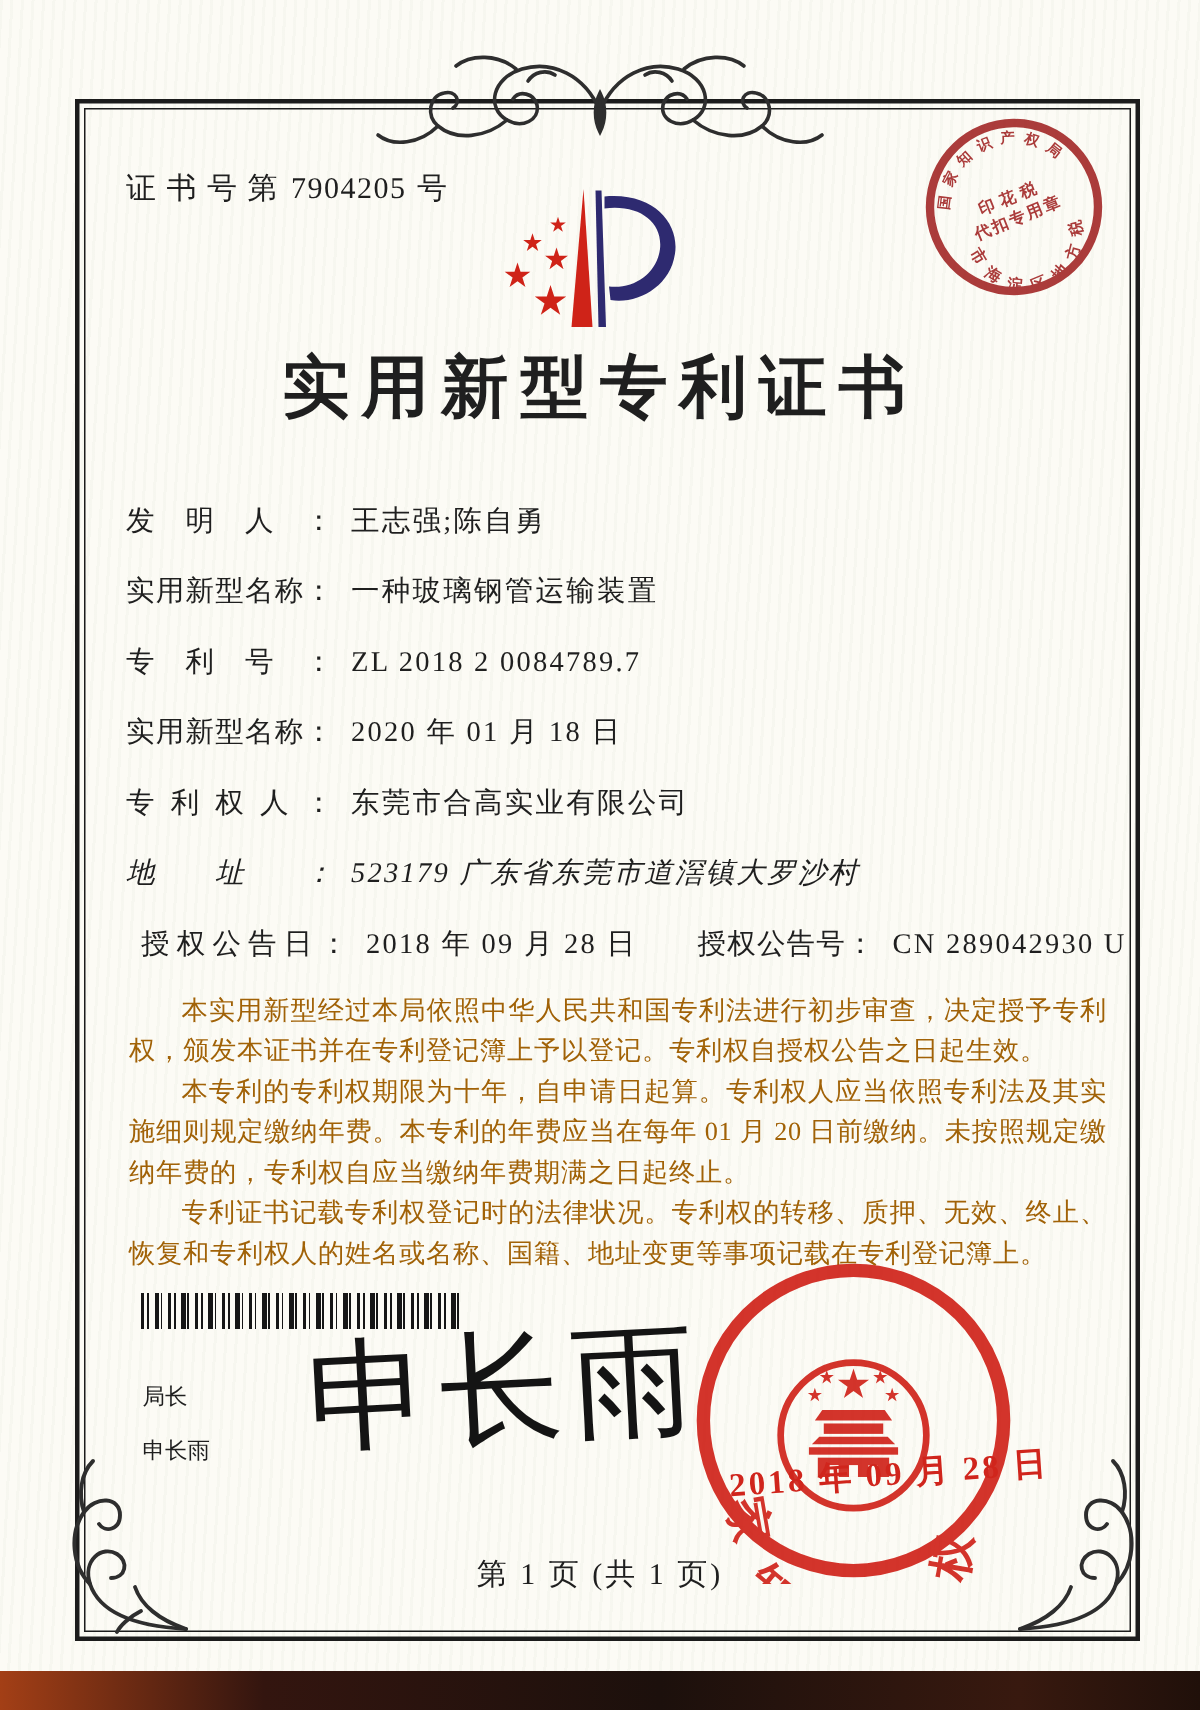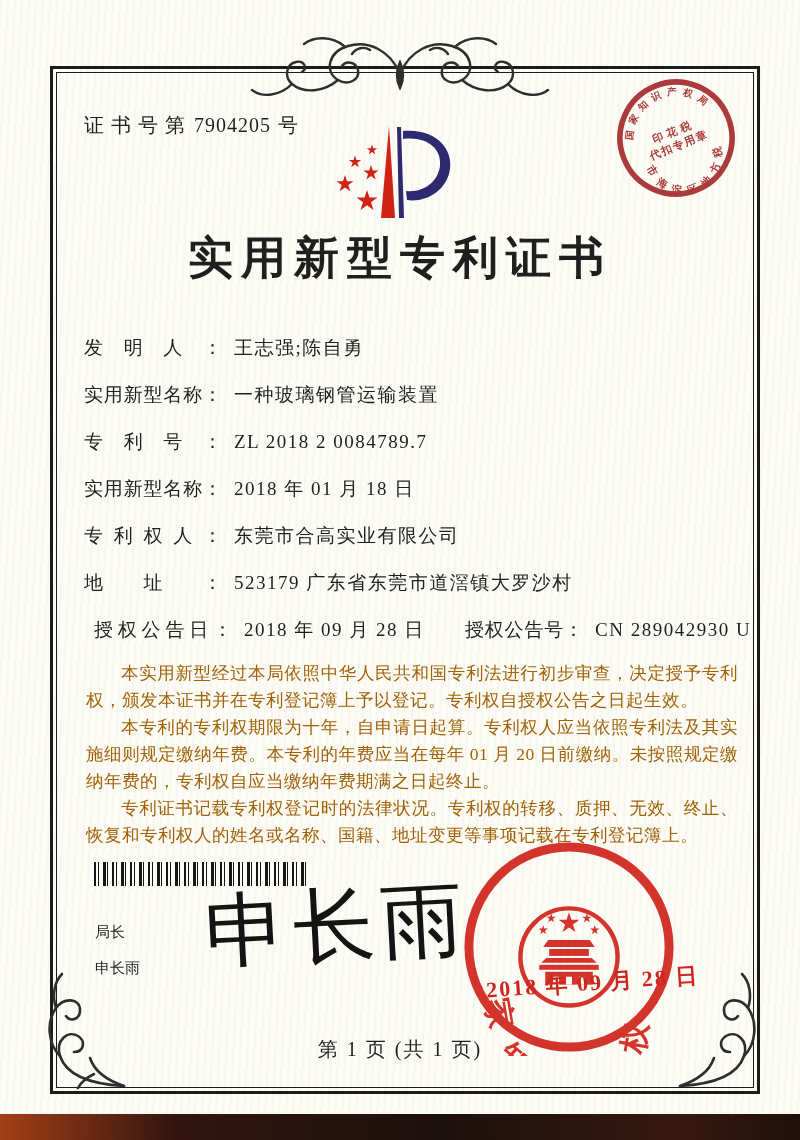--- a/index.html
+++ b/index.html
@@ -21,21 +21,21 @@
   .cert-no .pfx{letter-spacing:7px;}
   .cert-no .num{letter-spacing:1px;margin-left:2px;}
   .cert-no .sfx{margin-left:7px;}
   .logo{position:absolute;left:327px;top:100px;width:164px;height:128px;}
   .title{position:absolute;left:0;width:100%;top:228px;text-align:center;
          font-size:45px;font-weight:bold;letter-spacing:8px;}
   .fields{position:absolute;left:84px;top:334px;width:660px;font-size:19px;}
   .frow{position:relative;display:flex;line-height:27px;margin-bottom:20px;}
   .flabel{display:inline-block;width:138px;text-align:justify;text-align-last:justify;flex:none;}
   .fvalue{padding-left:12px;letter-spacing:1.5px;white-space:nowrap;}
-  .frow.addr{margin-top:12px;}
+  .frow.addr{margin-top:12px;font-style:italic;}
   .grant{position:relative;margin-top:7px;display:flex;line-height:27px;margin-left:10px;}
   .grant .right{position:absolute;left:371px;top:0;display:flex;}
   .grant .rlabel{display:inline-block;width:118px;text-align:justify;text-align-last:justify;flex:none;}
   .paras{position:absolute;left:86px;top:660px;width:652px;font-size:17.5px;line-height:27px;
          text-align:justify;color:#a16207;}
   .paras p{margin:0;text-indent:2em;letter-spacing:.5px;}
   .barcode{position:absolute;left:94px;top:862px;width:212px;height:24px;
          background:repeating-linear-gradient(90deg,#161616 0 2px,#fcfbf5 2px 4px,#161616 4px 5px,
          #fcfbf5 5px 9px,#161616 9px 12px,#fcfbf5 12px 13px,#161616 13px 14px,#fcfbf5 14px 18px);}
   .signer{position:absolute;left:95px;top:914px;font-size:15px;line-height:36px;
@@ -143,21 +143,21 @@
     <div class="frow">
       <span class="flabel">实用新型名称：</span>
       <span class="fvalue">一种玻璃钢管运输装置</span>
     </div>
     <div class="frow">
       <span class="flabel">专利号：</span>
       <span class="fvalue">ZL 2018 2 0084789.7</span>
     </div>
     <div class="frow">
       <span class="flabel">实用新型名称：</span>
-      <span class="fvalue">2018 年 01 月 18 日</span>
+      <span class="fvalue">2020 年 01 月 18 日</span>
     </div>
     <div class="frow">
       <span class="flabel">专利权人：</span>
       <span class="fvalue">东莞市合高实业有限公司</span>
     </div>
     <div class="frow addr">
       <span class="flabel">地址：</span>
       <span class="fvalue">523179 广东省东莞市道滘镇大罗沙村</span>
     </div>
     <div class="grant">

